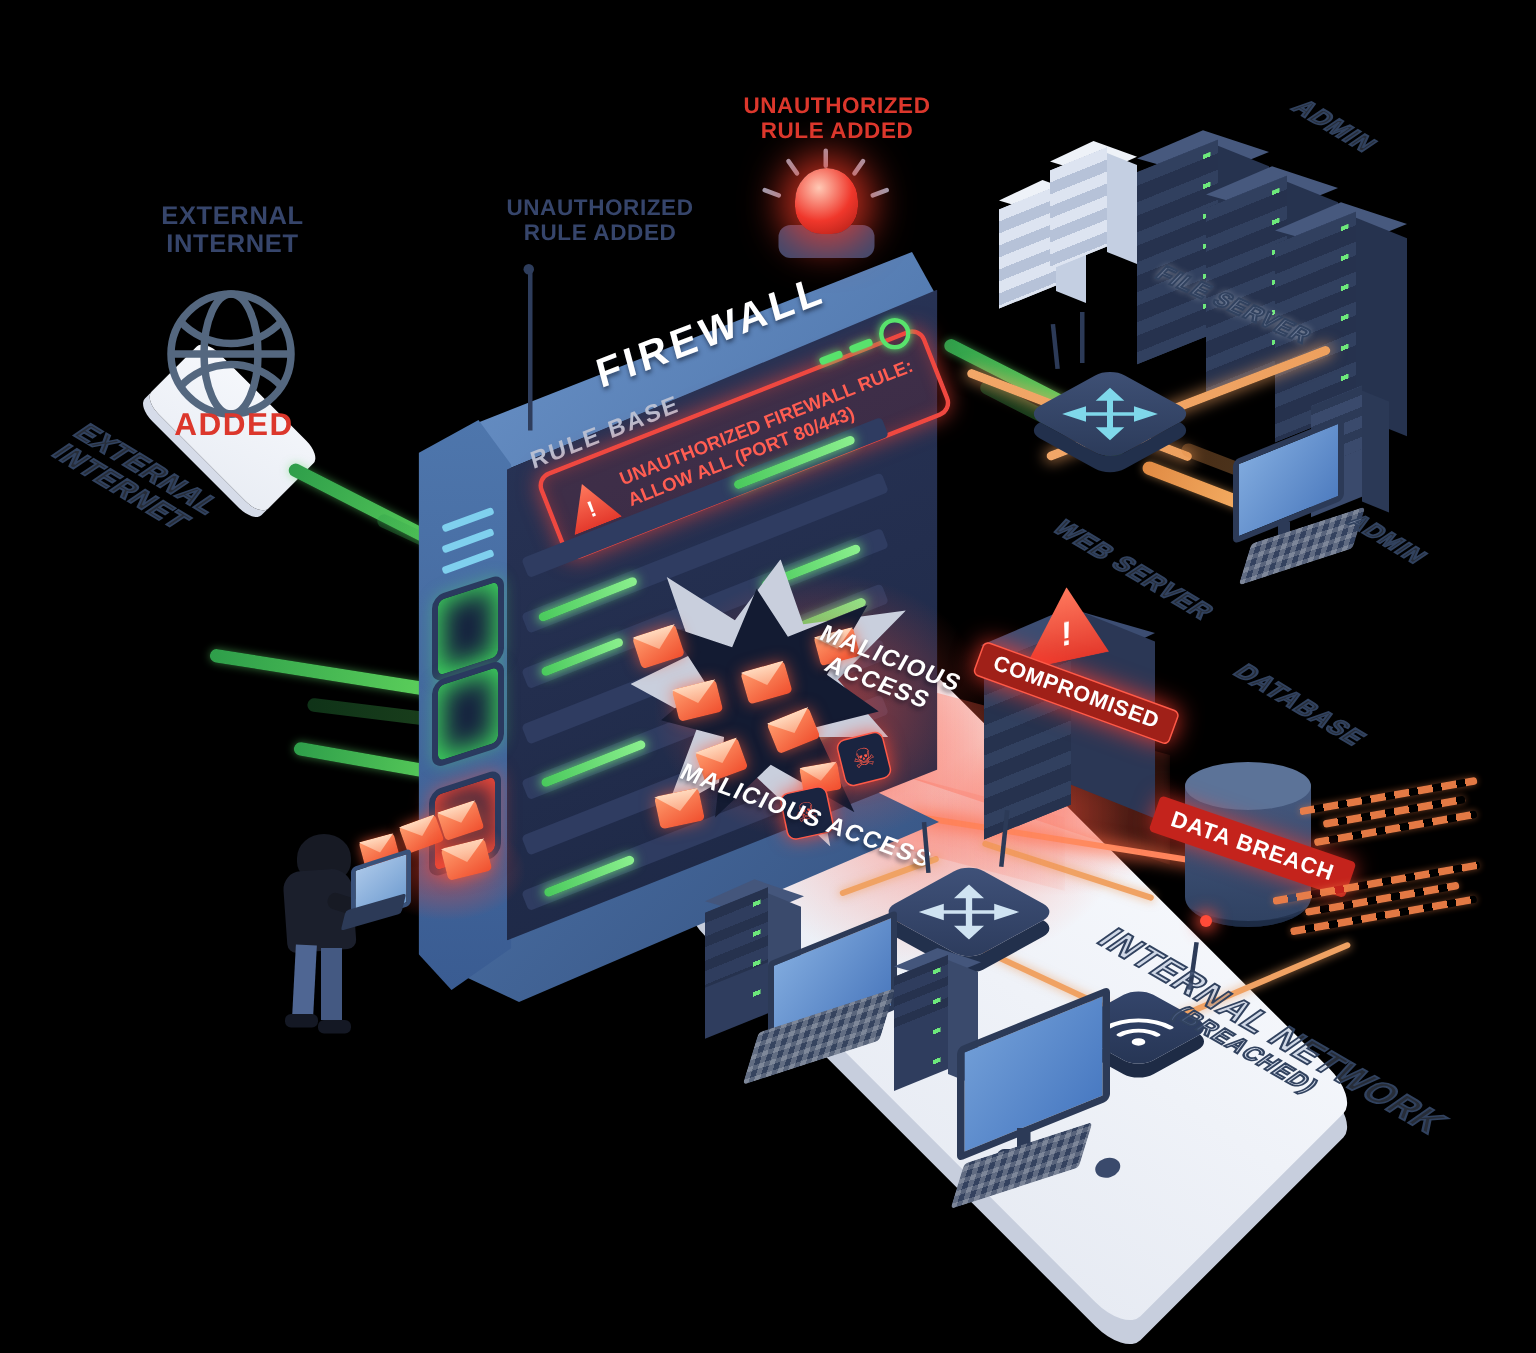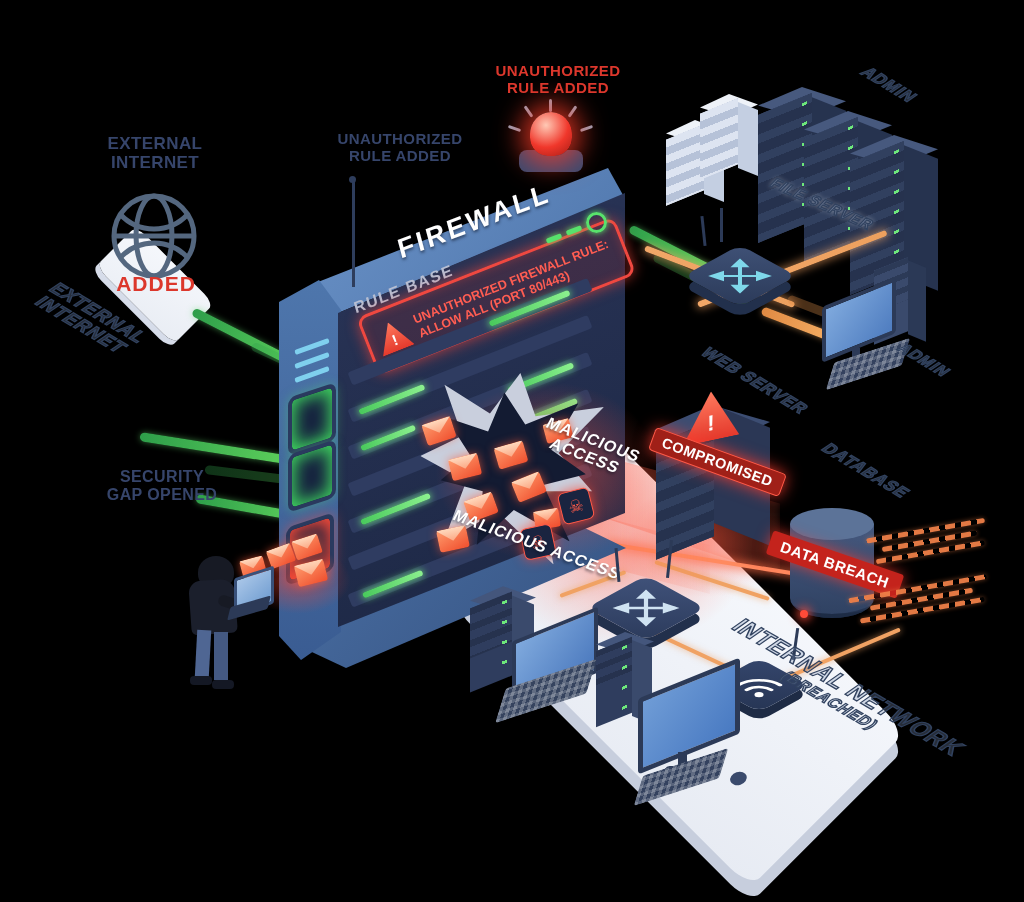--- a/index.html
+++ b/index.html
@@ -100,24 +100,20 @@
 
   <div class="arrow green" style="left:193px;top:307px;width:150px;transform:rotate(27deg);"></div>
   <div class="arrow green ghost" style="left:252px;top:341px;width:110px;transform:rotate(25deg);"></div>
   <div class="arrow green" style="left:140px;top:432px;width:178px;transform:rotate(9deg);"></div>
   <div class="arrow green ghost" style="left:205px;top:465px;width:140px;transform:rotate(7deg);"></div>
   <div class="arrow green" style="left:196px;top:494px;width:128px;transform:rotate(10deg);"></div>
 
   <div class="arrow green" style="left:630px;top:224px;width:108px;transform:rotate(27deg);"></div>
   <div class="arrow green ghost" style="left:654px;top:252px;width:96px;transform:rotate(27deg);"></div>
 
-  <div class="lbl" style="left:92px;top:468px;width:140px;">
-    <div>SECURITY</div>
-    <div>GAP OPENED</div>
-  </div>
 
   <div class="abs" style="left:500px;top:415px;width:280px;height:170px;filter:blur(3px);
               clip-path:polygon(0 8%,100% 52%,100% 95%,0 40%);
               background:linear-gradient(90deg,rgba(255,90,65,.5),rgba(255,110,80,.12));"></div>
   <div class="abs" style="left:470px;top:468px;width:240px;height:140px;filter:blur(3px);
               clip-path:polygon(0 10%,100% 55%,100% 90%,0 45%);
               background:linear-gradient(90deg,rgba(255,90,65,.4),rgba(255,110,80,.08));"></div>
 
   <div class="abs" style="left:278px;top:510px;width:350px;height:162px;
               clip-path:polygon(4px 128px,68px 158px,348px 38px,282px 6px);

